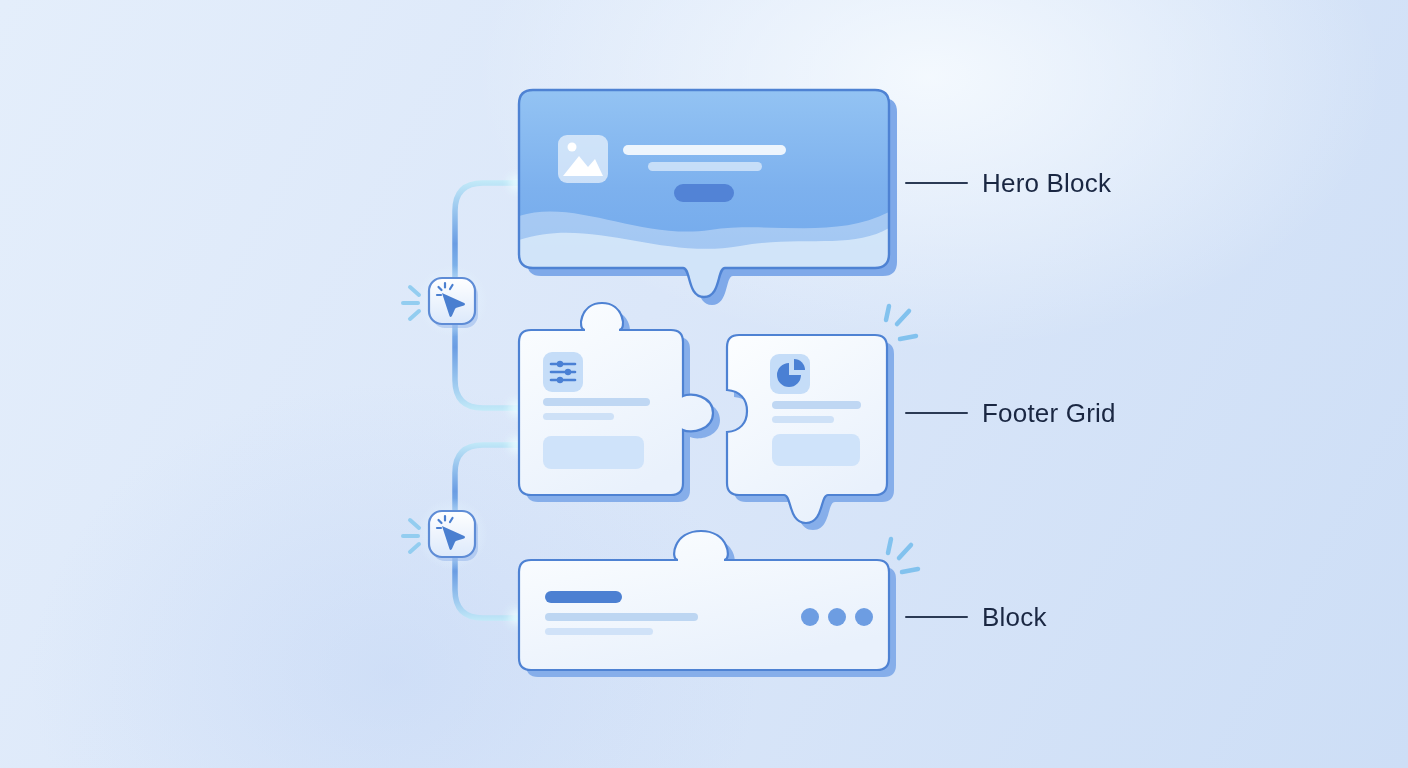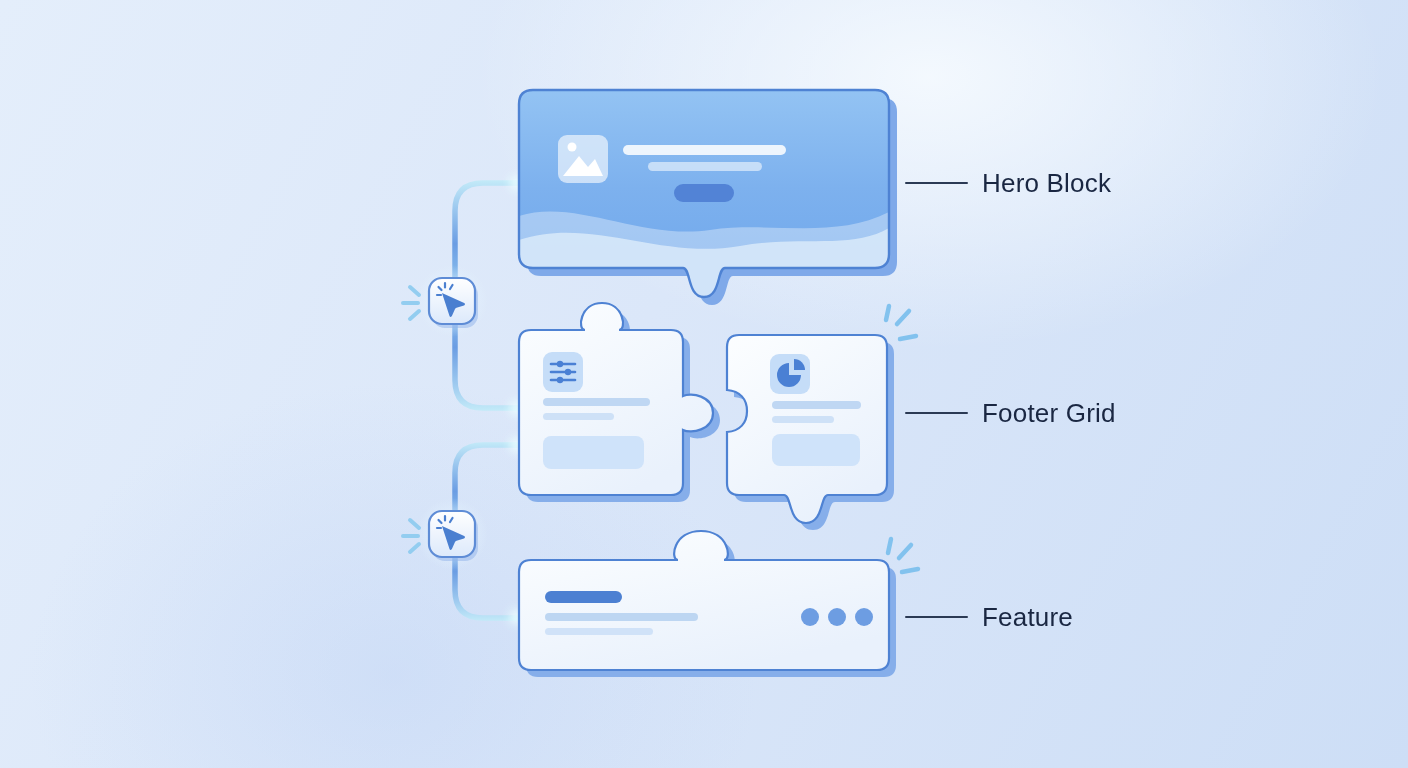--- a/index.html
+++ b/index.html
@@ -211,14 +211,14 @@
 
     <g stroke="#2b3a54" stroke-width="2" stroke-linecap="round">
       <path d="M 906 183 H 967"></path>
       <path d="M 906 413 H 967"></path>
       <path d="M 906 617 H 967"></path>
     </g>
   </svg>
 
   <div class="callout-label label-hero">Hero Block</div>
   <div class="callout-label label-feature">Footer Grid</div>
-  <div class="callout-label label-footer">Feature</div>
+  <div class="callout-label label-footer">Block</div>
 </div>
 
 </body></html>

